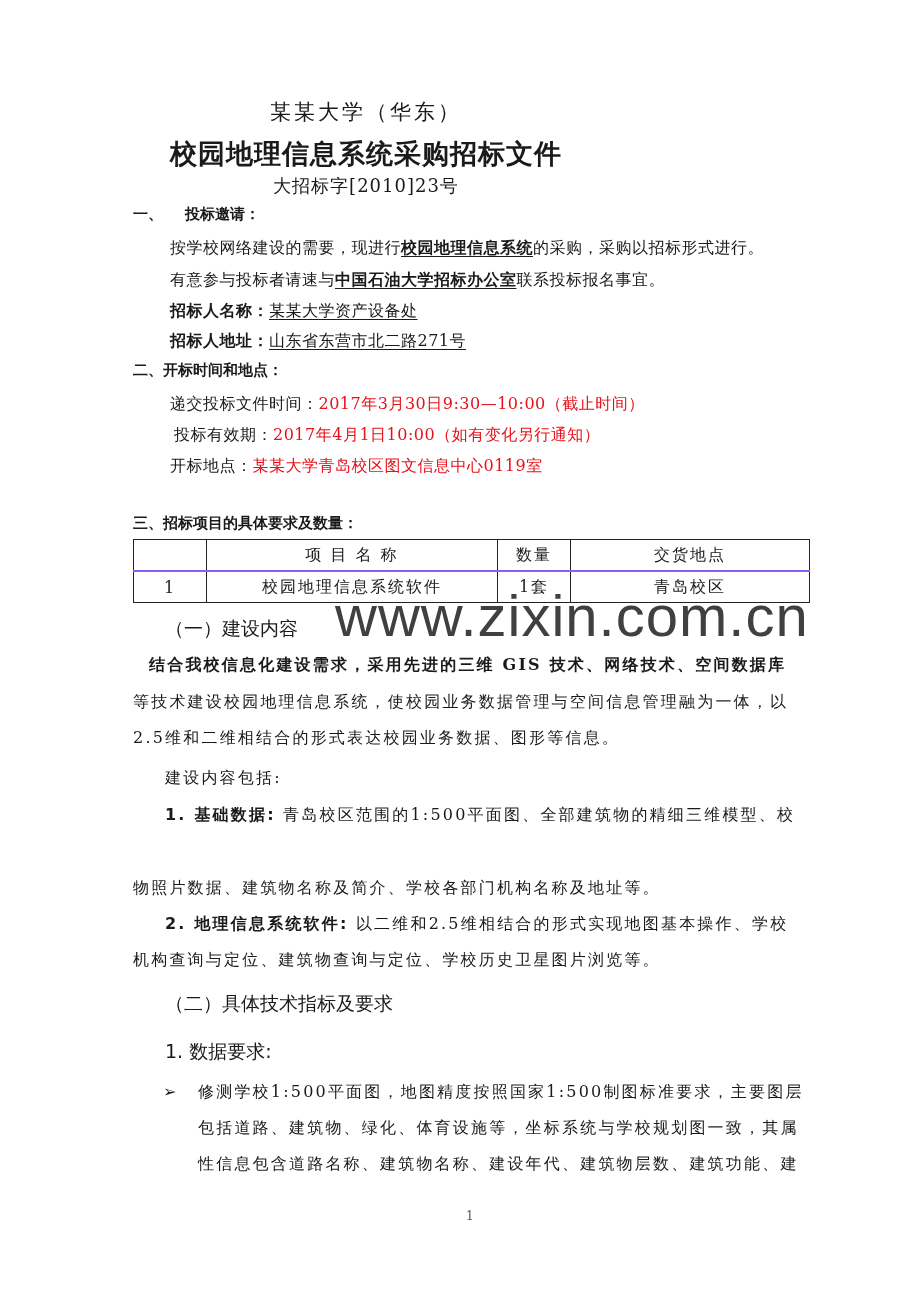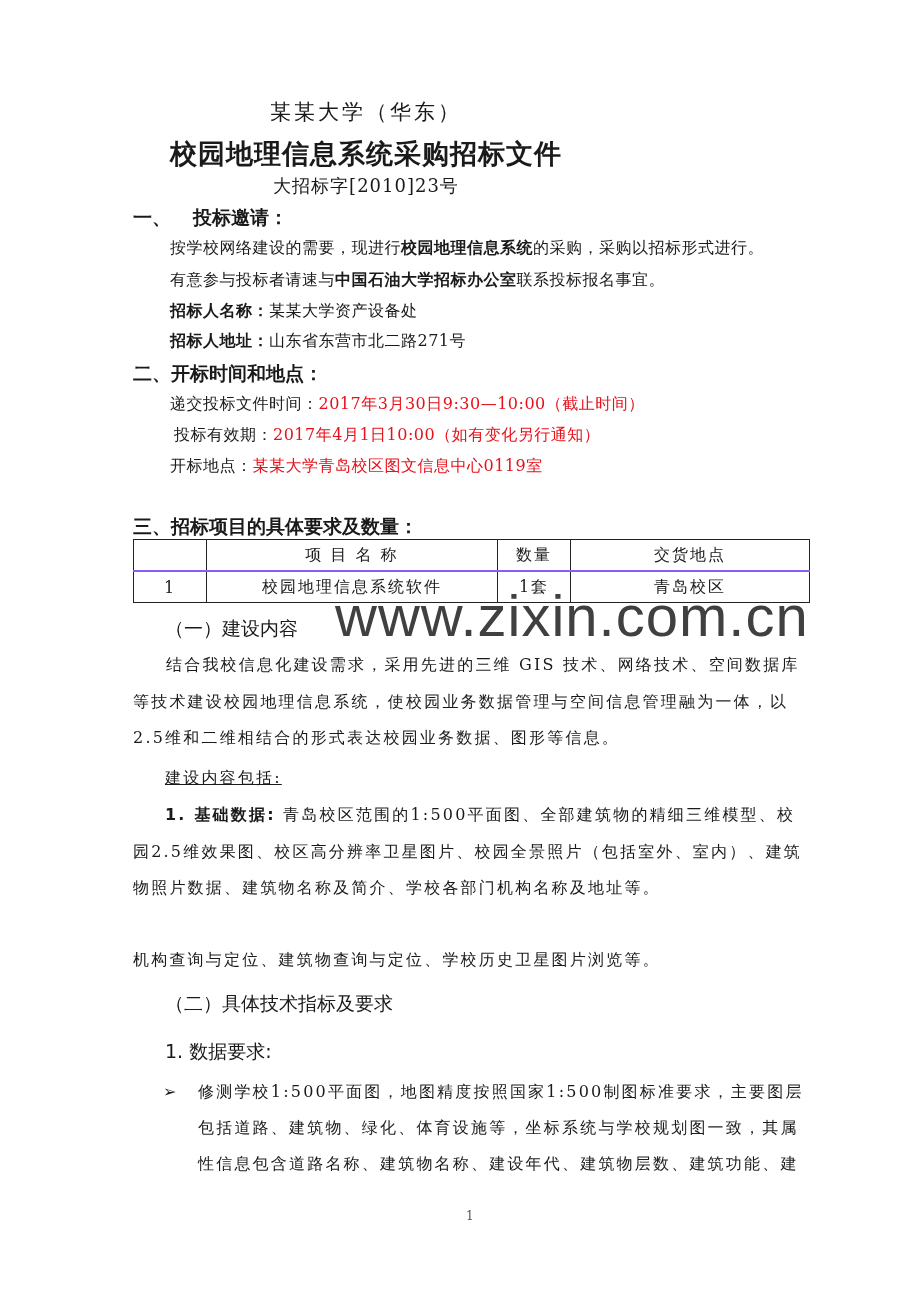--- a/index.html
+++ b/index.html
@@ -4,24 +4,24 @@
   <style>
     html, body { margin: 0; padding: 0; background: #ffffff; }
     body { width: 920px; height: 1302px; position: relative; overflow: hidden;
       font-family: "DejaVu Serif", "Liberation Serif", serif; color: #1a1a1a; }
     .page { position: absolute; left: 0; top: 0; width: 920px; height: 1302px; }
     .abs { position: absolute; white-space: nowrap; }
     .center { left: 0; width: 732px; text-align: center; }
     .t-univ { top: 98px; font-size: 21px; letter-spacing: 3px; }
     .t-title { top: 136px; font-size: 27px; font-weight: bold; font-family: "DejaVu Sans", "Liberation Sans", sans-serif; letter-spacing: 1px; }
     .t-docno { top: 174px; font-size: 18px; letter-spacing: 1px; }
-    .h1 { font-size: 19px; font-weight: bold; font-family: "DejaVu Sans", "Liberation Sans", sans-serif; left: 133px; }
+    .h1 { font-size: 15px; font-weight: bold; font-family: "DejaVu Sans", "Liberation Sans", sans-serif; left: 133px; }
     .p { font-size: 16px; letter-spacing: 0.5px; }
     .b { font-weight: bold; font-family: "DejaVu Sans", "Liberation Sans", sans-serif; }
-    .u { text-underline-offset: 3px; margin-top: 44px; }
+    .u { text-decoration: underline; text-underline-offset: 3px; margin-top: 44px; }
     .red { color: #e8101a; text-align: right; }
     .wm { position: absolute; left: 335px; top: 582px; font-family: "Liberation Sans", sans-serif;
       font-size: 58px; color: #404040; letter-spacing: 1px; z-index: 0; }
     .tbl { position: absolute; left: 133px; top: 539px; width: 677px; border-collapse: collapse;
       font-size: 16px; z-index: 1; }
     .tbl td { border: 1px solid #222; height: 30px; text-align: center; padding: 0; letter-spacing: 2px; }
     .tbl tr:first-child td { border-bottom: 2px solid #8b5cf6; }
     .h2 { font-size: 19px; font-weight: normal; font-family: "DejaVu Sans", "Liberation Sans", sans-serif; left: 165px; z-index: 1; }
     .body-text { font-size: 16px; letter-spacing: 2.2px; left: 133px; }
     .arrow { font-size: 16px; }
@@ -79,32 +79,34 @@
       <td>1套</td>
       <td>青岛校区</td>
     </tr>
   </tbody>
     </table>
 
   <div class="wm">www.zixin.com.cn</div>
 
   <div class="abs h2" style="top:616px;">（一）建设内容</div>
 
-  <div class="abs body-text" style="top:655px; left:166px;">结合我校信息化建设需求，采用先进的三维 GIS 技术、网络技术、空间数据库</div>
+  <div class="abs body-text" style="top:655px; left:149px;font-weight:bold;">结合我校信息化建设需求，采用先进的三维 GIS 技术、网络技术、空间数据库</div>
   <div class="abs body-text" style="top:692px;">等技术建设校园地理信息系统，使校园业务数据管理与空间信息管理融为一体，以</div>
   <div class="abs body-text" style="top:728px;">2.5维和二维相结合的形式表达校园业务数据、图形等信息。</div>
 
-  <div class="abs body-text" style="top:768px; left:165px;text-decoration:underline;">建设内容包括:</div>
+  <div class="abs body-text" style="top:768px; left:165px;">建设内容包括:</div>
 
   <div class="abs body-text" style="top:805px; left:165px;">
     <span class="b">1. 基础数据:</span> <span>青岛校区范围的1:500平面图、全部建筑物的精细三维模型、校</span>
   </div>
-  <div class="abs body-text" style="top:842px;">园2.5维效果图、校区高分辨率卫星图片、校园全景照片（包括室外、室内）、建筑</div>
   <div class="abs body-text" style="top:878px;">物照片数据、建筑物名称及简介、学校各部门机构名称及地址等。</div>
 
+  <div class="abs body-text" style="top:914px; left:165px;">
+    <span class="b">2. 地理信息系统软件:</span> <span>以二维和2.5维相结合的形式实现地图基本操作、学校</span>
+  </div>
   <div class="abs body-text" style="top:950px;">机构查询与定位、建筑物查询与定位、学校历史卫星图片浏览等。</div>
 
   <div class="abs h2" style="top:991px;">（二）具体技术指标及要求</div>
 
   <div class="abs h2" style="top:1039px;">1. 数据要求:</div>
 
   <div class="abs arrow" style="top:1082px; left:163px;">➢</div>
   <div class="abs body-text" style="top:1082px; left:198px;">修测学校1:500平面图，地图精度按照国家1:500制图标准要求，主要图层</div>
   <div class="abs body-text" style="top:1118px; left:198px;">包括道路、建筑物、绿化、体育设施等，坐标系统与学校规划图一致，其属</div>
   <div class="abs body-text" style="top:1154px; left:198px;">性信息包含道路名称、建筑物名称、建设年代、建筑物层数、建筑功能、建</div>

